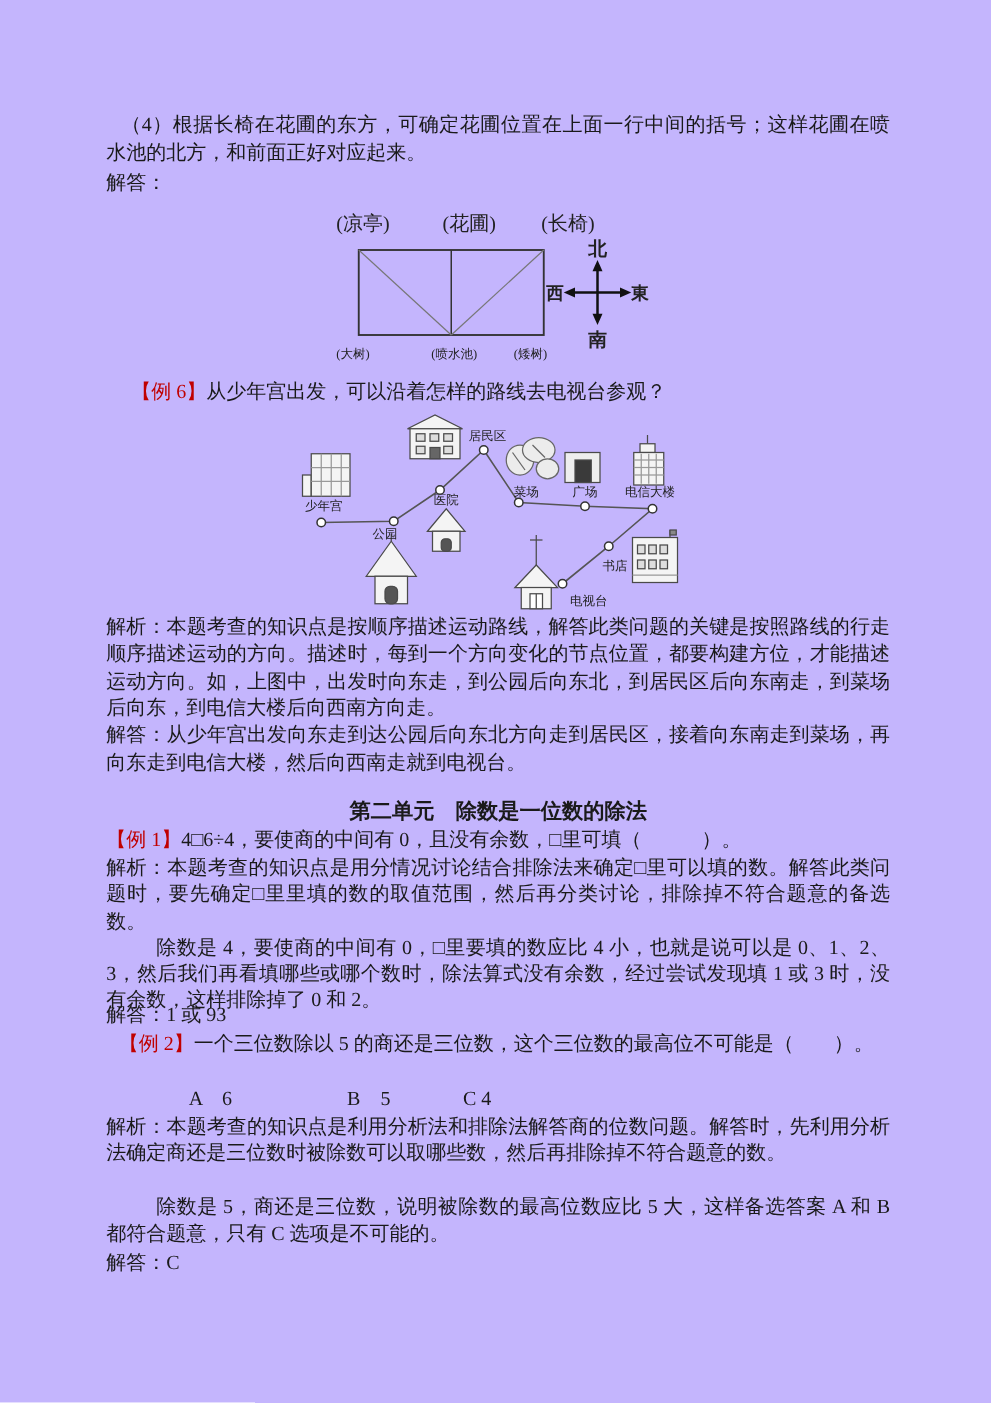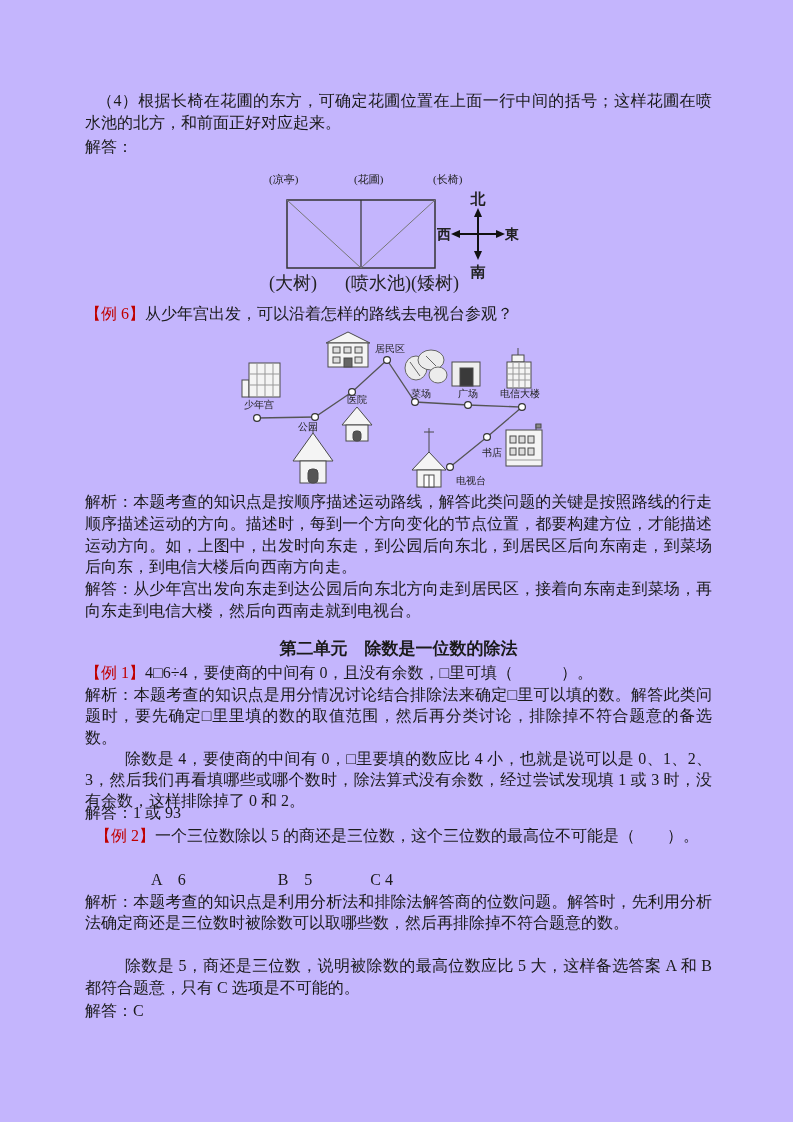--- a/index.html
+++ b/index.html
@@ -8,22 +8,22 @@
         font-size:16px;line-height:21.8px;}
   .t{position:absolute;left:85px;width:627px;text-align:justify;}
   .nojust{text-align:left;}
   .red{color:#c00000;}
   .title{text-align:center;font-weight:bold;font-size:17px;}
   .ind12{text-indent:12px;}
   .ind10{text-indent:10px;}
   .ind40{text-indent:40px;}
   .diagram{position:absolute;}
   .dlabel{position:absolute;white-space:nowrap;color:#222;}
-  .dl-top{font-size:11px;}
-  .dl-bot{font-size:18px;}
+  .dl-top{font-size:16px;}
+  .dl-bot{font-size:10px;}
   svg{position:absolute;overflow:visible;}
   svg text{font-family:"Liberation Serif","DejaVu Serif",serif;fill:#222;}
   .opts span{display:inline-block;white-space:pre;}
 </style>
 </head>
 <body>
 
 <div class="page">
 
   <div class="t ind12" style="top:90px;">（4）根据长椅在花圃的东方，可确定花圃位置在上面一行中间的括号；这样花圃在喷水池的北方，和前面正好对应起来。</div>
@@ -53,21 +53,21 @@
       <line x1="20" y1="46" x2="60" y2="46" stroke="#111" stroke-width="2"></line>
       <polygon points="22,42 13,46 22,50" fill="#111"></polygon>
       <polygon points="58,42 67,46 58,50" fill="#111"></polygon>
       <text x="6" y="51" text-anchor="middle" font-size="14" font-weight="bold">西</text>
       <text x="74" y="51" text-anchor="middle" font-size="14" font-weight="bold">東</text>
       <text x="40" y="89" text-anchor="middle" font-size="15" font-weight="bold">南</text>
     </svg>
   </div>
 
   <div class="t nojust" style="top:303px;">
-    <span class="red" style="margin-left:0;">【例 6】</span><span>从少年宫出发，可以沿着怎样的路线去电视台参观？</span>
+    <span class="red" style="margin-left:20px;">【例 6】</span><span>从少年宫出发，可以沿着怎样的路线去电视台参观？</span>
   </div>
 
   <svg style="left:220px;top:330px;" width="360" height="163" viewBox="0 0 360 163">
 
     <polyline points="37,88 95,87 132,62 167,30 195,72 248,75 302,77 267,107 230,137" fill="none" stroke="#555" stroke-width="1.3"></polyline>
 
     <g stroke="#4a4a4a" fill="#f4f4f4">
       <rect x="22" y="50" width="7" height="17"></rect>
       <rect x="29" y="33" width="31" height="34"></rect>
       <line x1="29" y1="44" x2="60" y2="44" stroke="#999"></line>

